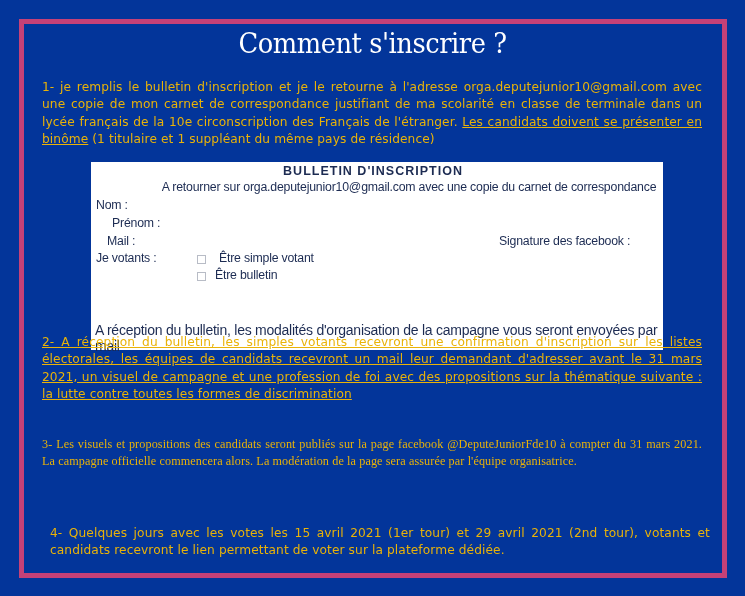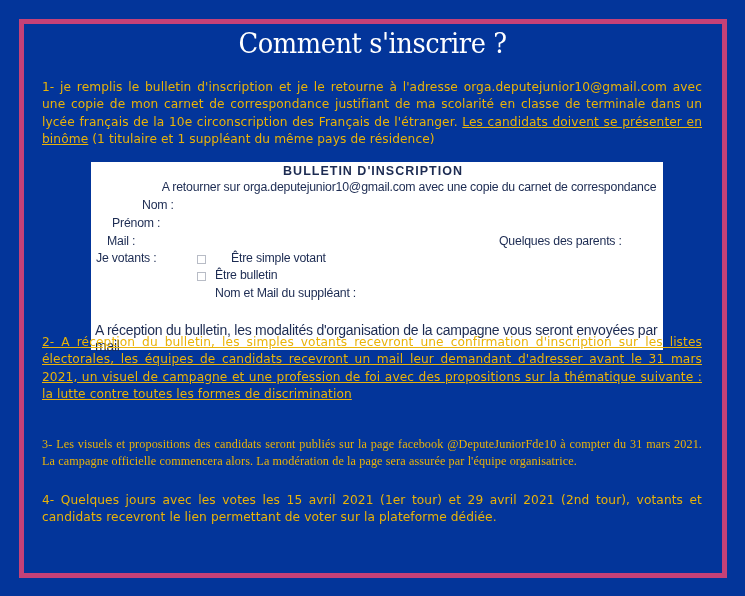--- a/index.html
+++ b/index.html
@@ -22,21 +22,21 @@
   }
   .para {
     position:absolute; left:42px; width:660px;
     color:#eab308; font-size:12.2px; line-height:17.3px;
     text-align:justify; letter-spacing:0.1px;
   }
   .para .u { text-decoration:underline; }
   #p1 { top:79px; }
   #p2 { top:334px;text-decoration:underline; }
   #p3 { top:436px;font-family:Liberation Serif, serif; }
-  #p4 { top:492px; }
+  #p4 { top:525px;margin-left:8px; }
 
   .bulletin {
     position:absolute; left:91px; top:162px; width:564px; height:188px;
     background:#ffffff;
     font-family:"Liberation Sans", sans-serif;
     color:#1c2b52;
     padding-left:8px;
   }
   .b-title {
     position:absolute; left:0; width:564px; top:2px; text-align:center;
@@ -59,28 +59,27 @@
 
 <div class="frame"></div>
 
 <div class="title">Comment s'inscrire ?</div>
 
 <div class="para" id="p1"><span>1- je remplis le bulletin d'inscription et je le retourne à l'adresse orga.deputejunior10@gmail.com avec une copie de mon carnet de correspondance justifiant de ma scolarité en classe de terminale dans un lycée français de la 10e circonscription des Français de l'étranger. </span><span class="u">Les candidats doivent se présenter en binôme</span><span> (1 titulaire et 1 suppléant du même pays de résidence)</span></div>
 
 <div class="bulletin">
   <div class="b-title">BULLETIN D'INSCRIPTION</div>
   <div class="b-sub">A retourner sur orga.deputejunior10@gmail.com avec une copie du carnet de correspondance</div>
-  <div class="b-label" style="left:5px;top:36px;margin-left:46px;">Nom :</div>
+  <div class="b-label" style="left:5px;top:36px;">Nom :</div>
   <div class="b-label" style="left:21px;top:54px;">Prénom :</div>
   <div class="b-label" style="left:16px;top:72px;">Mail :</div>
-  <div class="b-label" style="left:408px;top:72px;">Quelques des parents :</div>
+  <div class="b-label" style="left:408px;top:72px;">Signature des facebook :</div>
   <div class="b-label" style="left:5px;top:89px;">Je votants :</div>
   <div class="cb" style="left:106px;top:93px;"></div>
-  <div class="b-label" style="left:140px;top:89px;">Être simple votant</div>
+  <div class="b-label" style="left:128px;top:89px;">Être simple votant</div>
   <div class="cb" style="left:106px;top:110px;"></div>
   <div class="b-label" style="left:124px;top:106px;">Être bulletin</div>
-  <div class="b-label" style="left:124px;top:124px;">Nom et Mail du suppléant :</div>
   <div class="b-foot">A réception du bulletin, les modalités d'organisation de la campagne vous seront envoyées par mail</div>
 </div>
 
 <div class="para" id="p2">2- A réception du bulletin, les simples votants recevront une confirmation d'inscription sur les listes électorales, les équipes de candidats recevront un mail leur demandant d'adresser avant le 31 mars 2021, un visuel de campagne et une profession de foi avec des propositions sur la thématique suivante : la lutte contre toutes les formes de discrimination</div>
 <div class="para" id="p3">3- Les visuels et propositions des candidats seront publiés sur la page facebook @DeputeJuniorFde10 à compter du 31 mars 2021. La campagne officielle commencera alors. La modération de la page sera assurée par l'équipe organisatrice.</div>
 <div class="para" id="p4">4- Quelques jours avec les votes les 15 avril 2021 (1er tour) et 29 avril 2021 (2nd tour), votants et candidats recevront le lien permettant de voter sur la plateforme dédiée.</div>
 
 </body></html>

